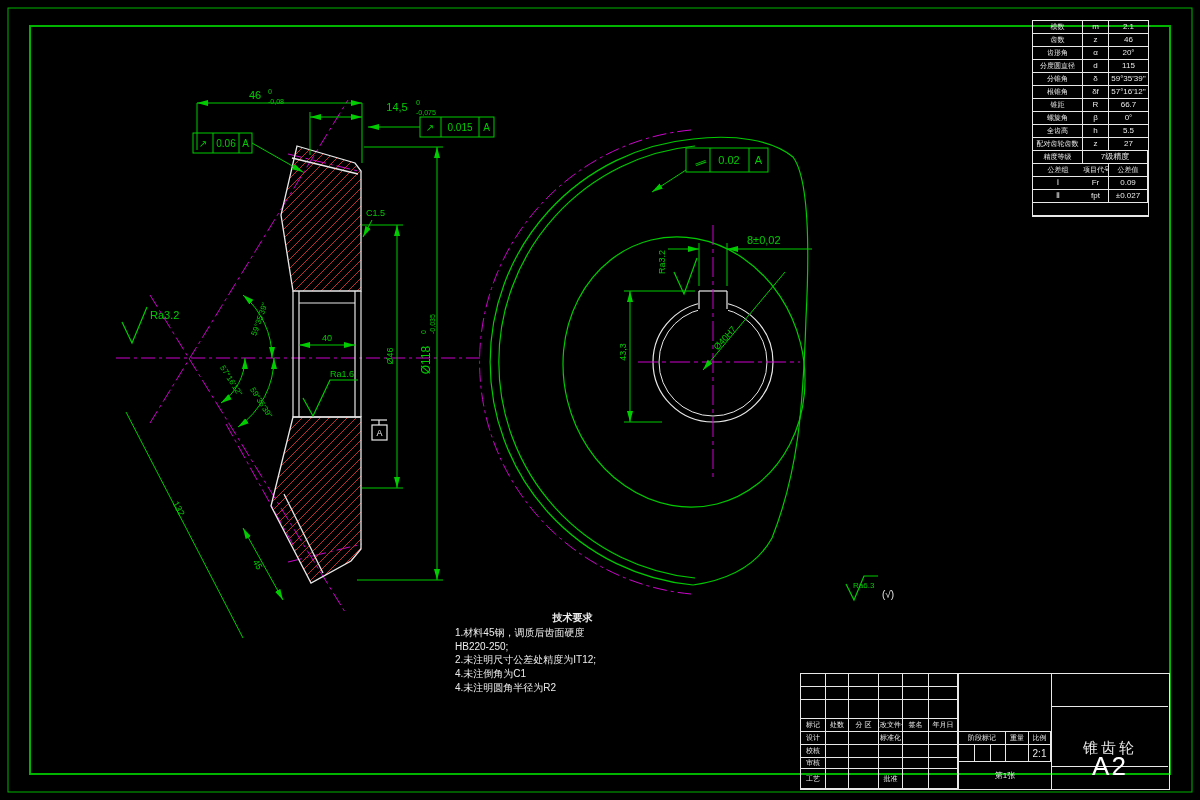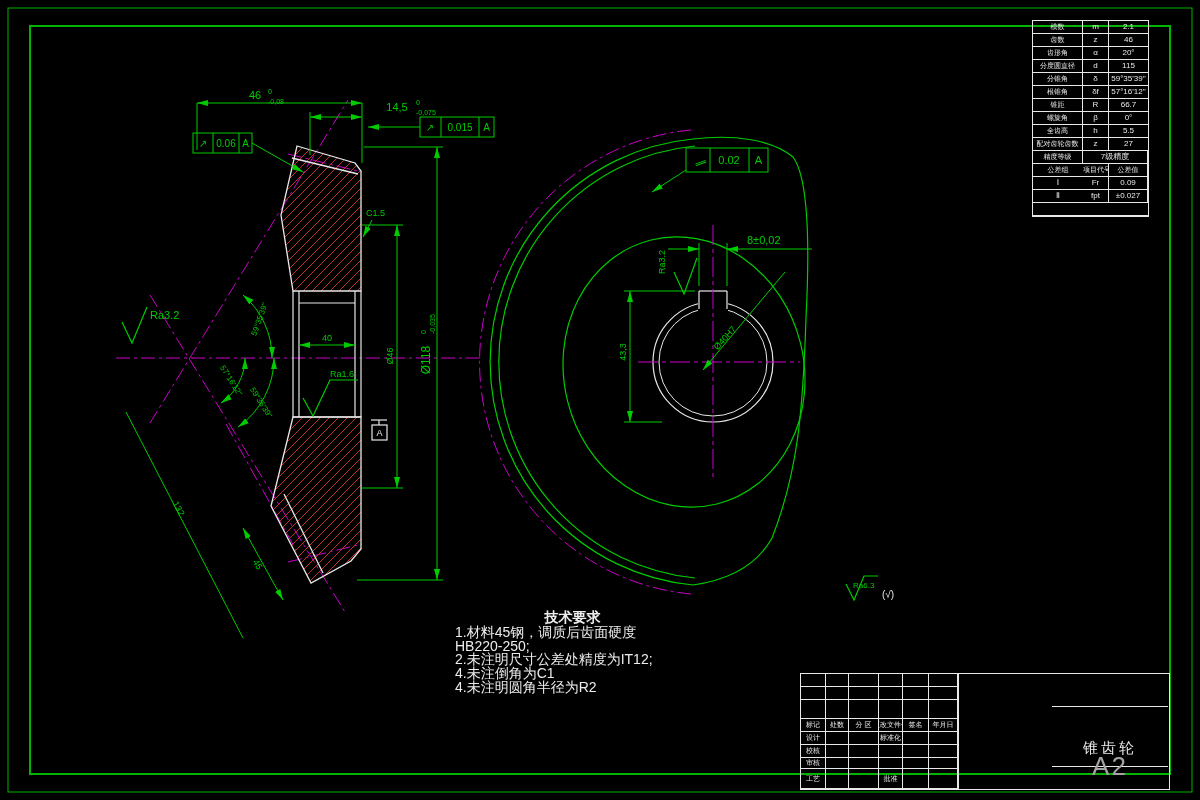--- a/index.html
+++ b/index.html
@@ -36,23 +36,23 @@
           grid-template-columns:47px 23px 22px;}
   .tm-row{position:absolute;left:0;top:71px;width:92px;height:17px;display:grid;
           grid-template-columns:16px 16px 15px 23px 22px;}
   .tm-bot{position:absolute;left:0;top:88px;width:92px;height:26px;display:flex;
           align-items:center;justify-content:center;font-size:8px;}
   .tb-right{position:absolute;left:251px;top:0;width:116px;height:115px;}
   .tr-a{position:absolute;left:0;top:0;width:116px;height:32px;border-bottom:1px solid #e8e8e8;}
   .tr-b{position:absolute;left:0;top:33px;width:116px;height:35px;border-bottom:1px solid #e8e8e8;
         display:flex;align-items:center;justify-content:center;font-size:15px;letter-spacing:3px;margin-top:24px;}
   .tr-c{position:absolute;left:0;top:69px;width:116px;height:46px;display:flex;
-        align-items:center;justify-content:center;font-size:26px;letter-spacing:2px;color:#a3a3a3;}
+        align-items:center;justify-content:center;font-size:26px;letter-spacing:2px;color:#ffffff;}
   
-  .techreq{position:absolute;left:455px;top:611px;width:235px;color:#ececec;font-size:14px;line-height:13.8px;}
+  .techreq{position:absolute;left:455px;top:611px;width:235px;color:#ececec;font-size:10px;line-height:13.8px;}
   .techreq .tr-title{text-align:center;font-weight:bold;margin-bottom:1px;}
 </style>
 </head>
 <body>
 
 <div id="stage">
 
 <svg width="1200" height="800" viewBox="0 0 1200 800">
   <defs>
     <pattern id="hatch" width="9" height="9" patternUnits="userSpaceOnUse">
@@ -364,20 +364,36 @@
         <div class="tc"></div>
         <div class="tc"></div>
         <div class="tc"></div>
     <div class="tc">工艺</div>
     <div class="tc"></div>
         <div class="tc"></div>
     <div class="tc">批准</div>
     <div class="tc"></div>
         <div class="tc"></div>
   </div>
+  <div class="tb-mid">
+    <div class="tm-top"></div>
+    <div class="tm-hdr">
+      <div class="tc">阶段标记</div>
+      <div class="tc">重量</div>
+      <div class="tc">比例</div>
+    </div>
+    <div class="tm-row">
+      <div class="tc"></div>
+          <div class="tc"></div>
+          <div class="tc"></div>
+          <div class="tc"></div>
+      <div class="tc" style="font-size:10px">2:1</div>
+    </div>
+    <div class="tm-bot">第1张</div>
+  </div>
   <div class="tb-right">
     <div class="tr-a"></div>
     <div class="tr-b">锥齿轮</div>
     <div class="tr-c">A2</div>
   </div>
 </div>
 
 </div>
 
 </body></html>

